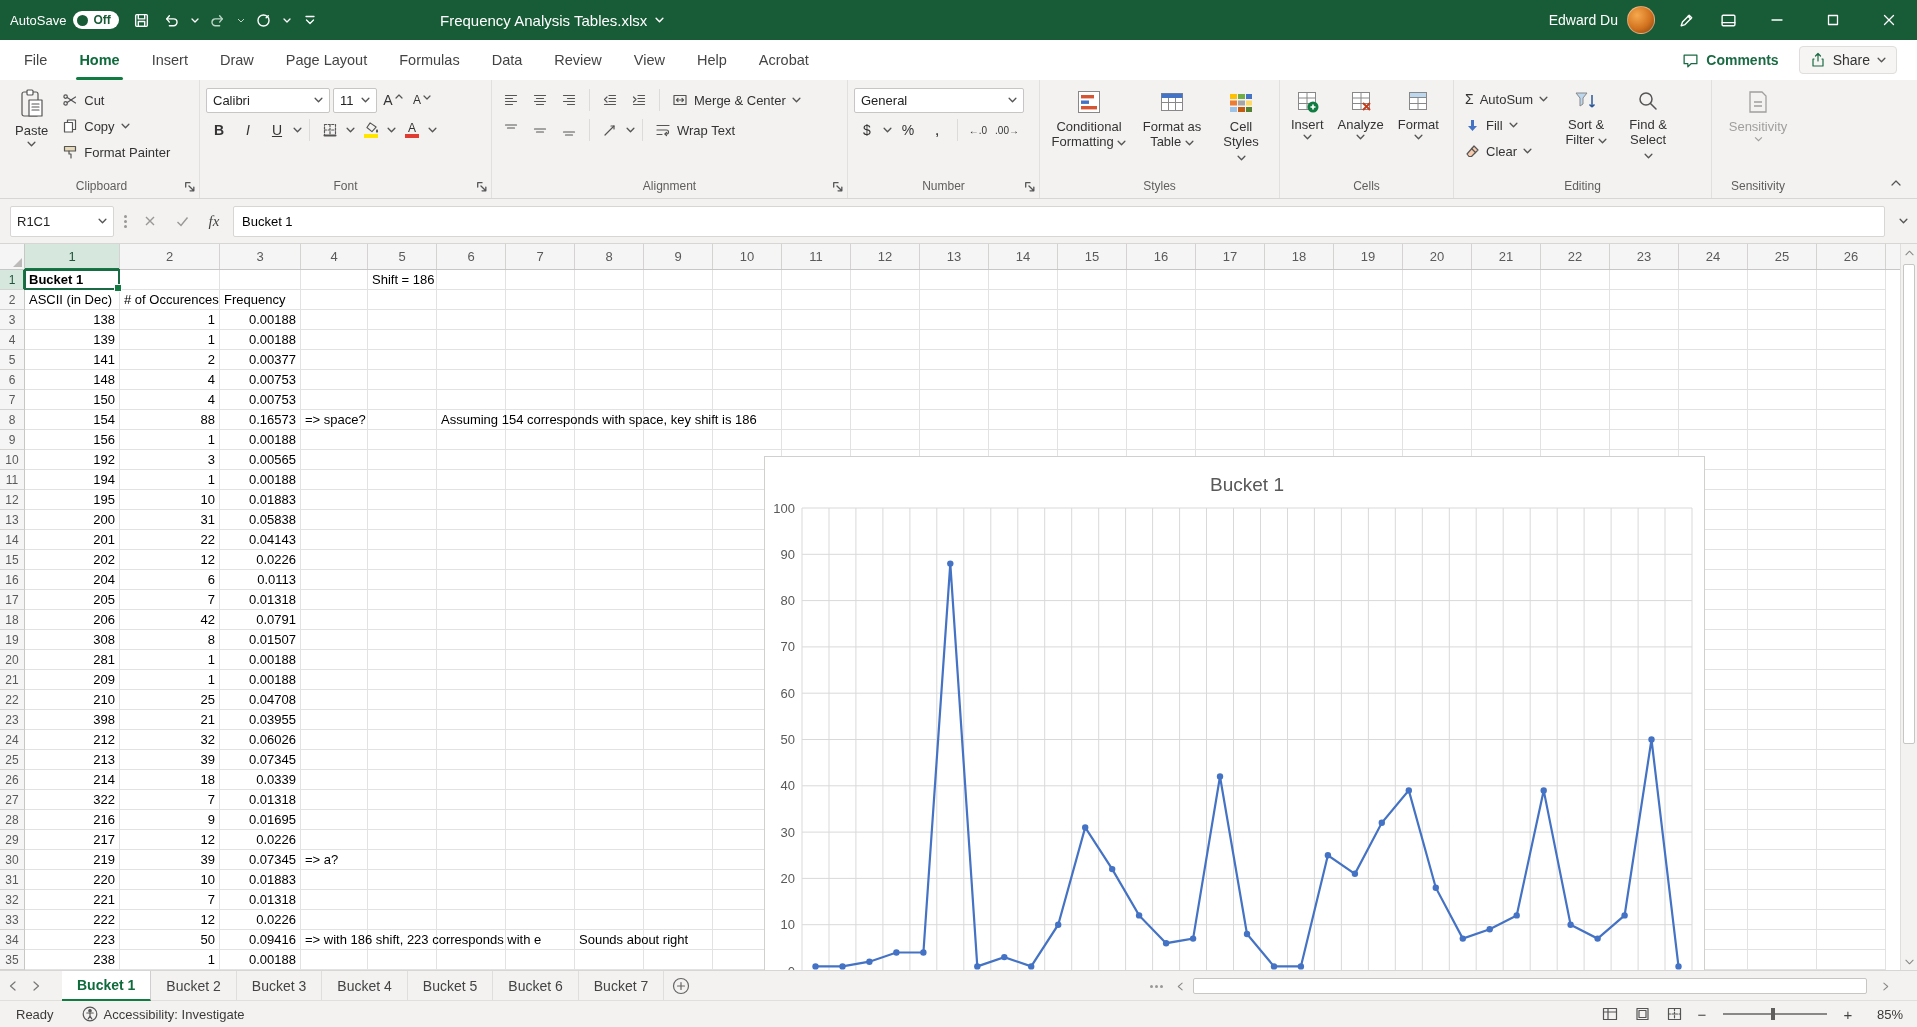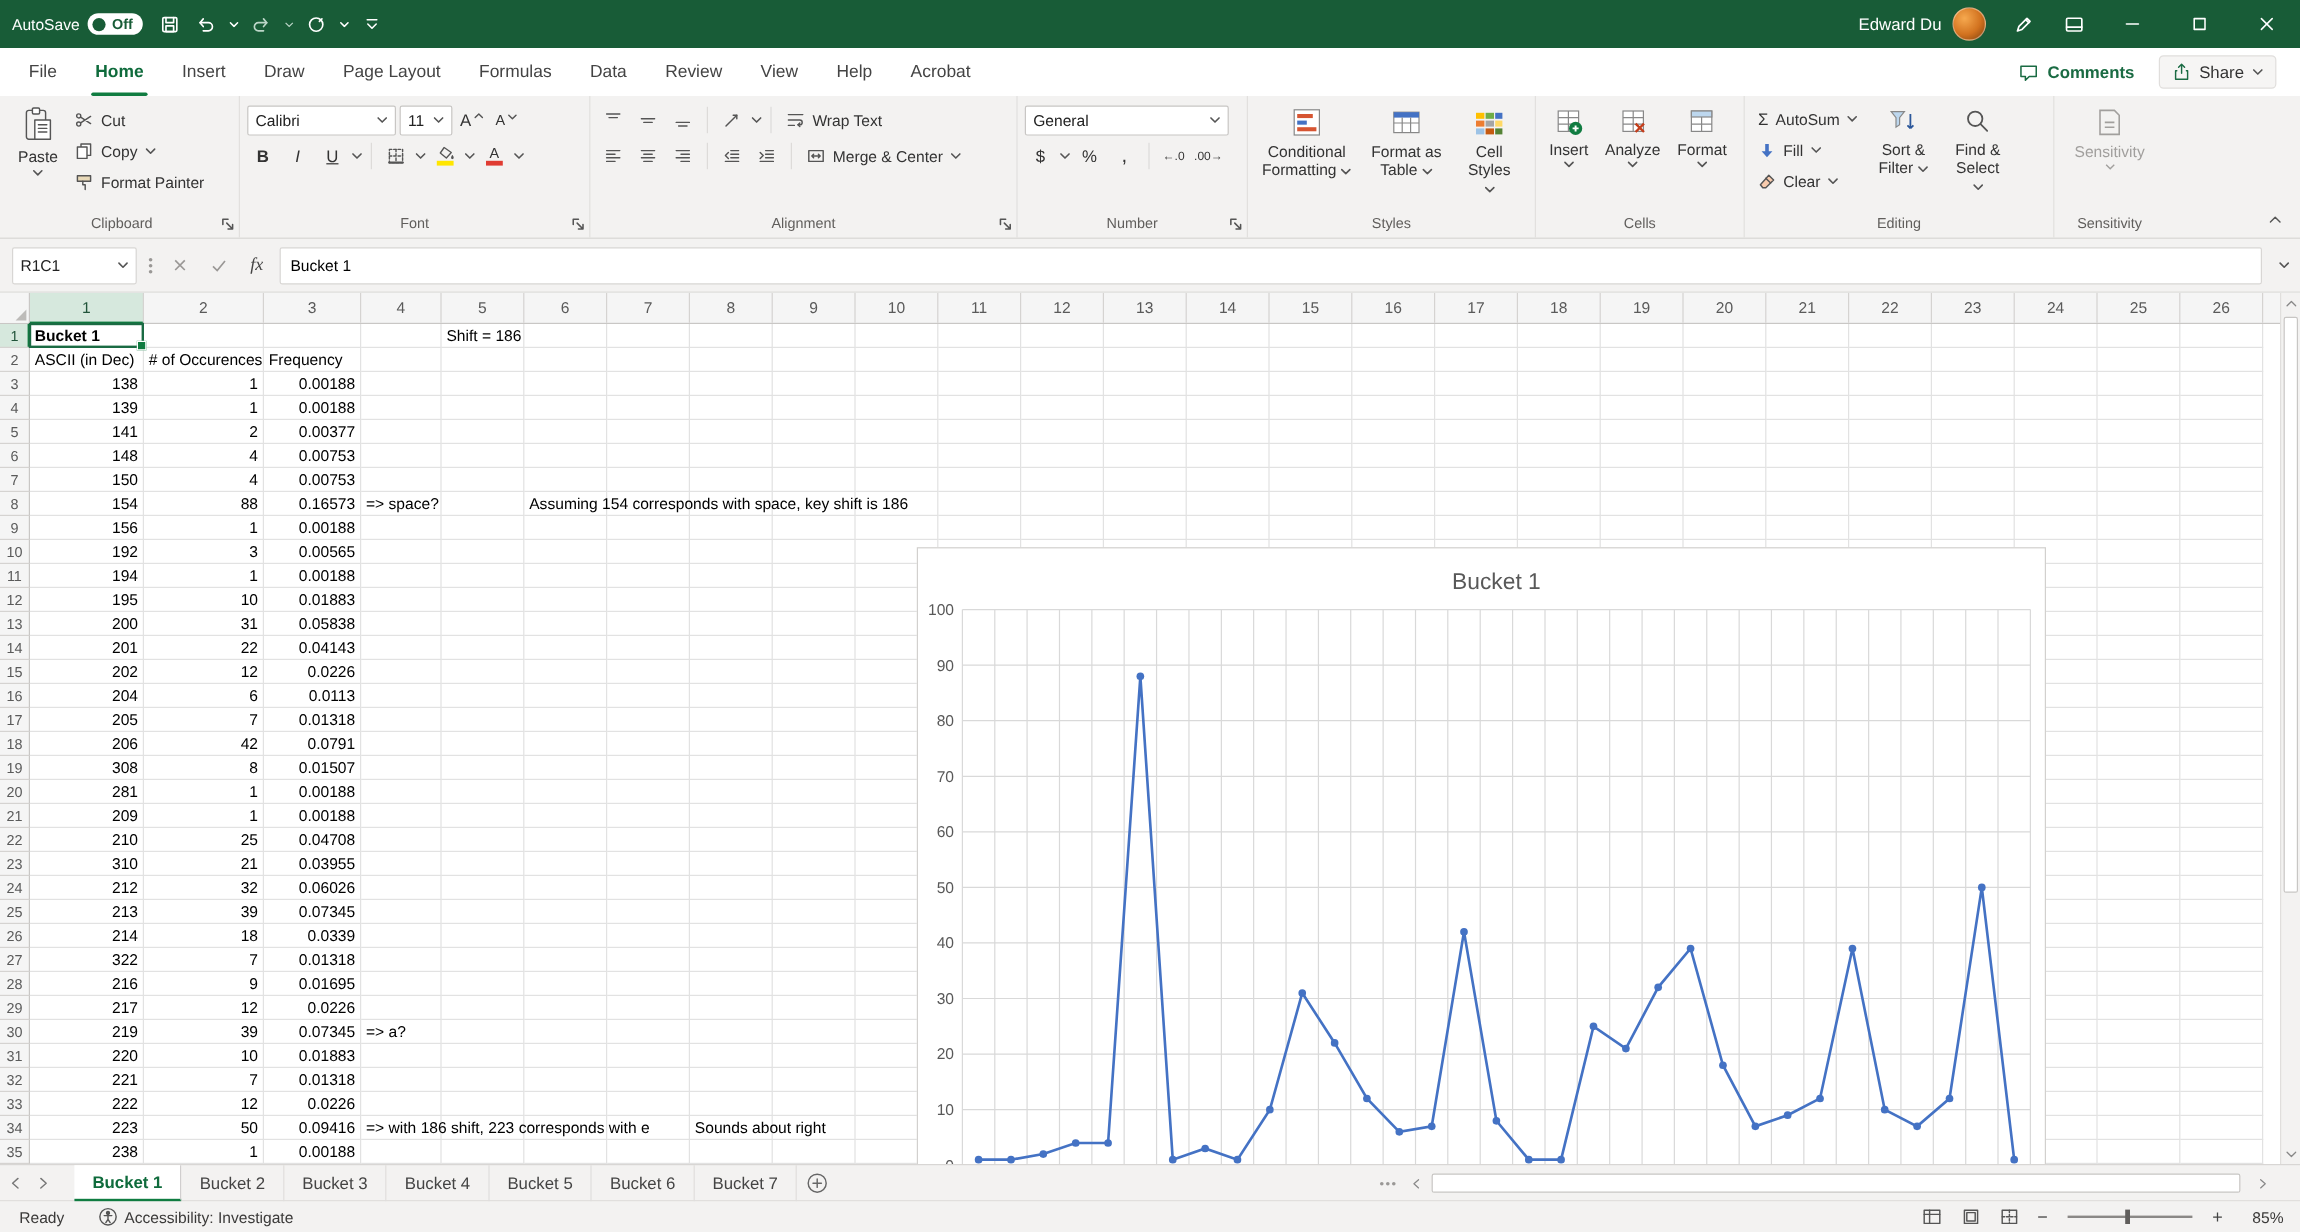--- a/index.html
+++ b/index.html
@@ -171,20 +171,26 @@
         </svg>
       </div>
     <div class="qbtn">
       <svg class="wic" width="12" height="10" viewBox="0 0 12 10">
           <path d="M2 1.5h8"></path>
           <path d="M2.5 5l3.5 3.5L9.5 5"></path>
         </svg>
     </div>
   </div>
 
+  <div class="doc-title">
+    <span>Frequency Analysis Tables.xlsx</span>
+    <svg class="wic" width="9" height="6" viewBox="0 0 8 5">
+        <path d="M1 1l3 3 3-3"></path>
+      </svg>
+  </div>
 
 
   <div class="tb-right">
     <div class="user">
       <span>Edward Du</span>
       <span class="avatar"></span>
     </div>
     <div class="tbicon">
       <svg class="wic" width="17" height="17" viewBox="0 0 16 16">
           <path d="M3 13l1.2-3.6 6.3-6.3 2.4 2.4-6.3 6.3z"></path>
@@ -374,20 +380,61 @@
         <path d="M2.5 2.5v4M2.5 2.5h4"></path>
         <path d="M5.5 5.5l4.5 4.5M10 6.5V10H6.5"></path>
       </svg>
   </div>
 
   <div class="rgroup" style="width:356px">
     <div class="fcol" style="flex:1">
       <div class="frow">
         <div class="iconbtn">
             <svg class="ic" width="16" height="16" viewBox="0 0 16 16">
+              <path d="M2.5 3.5h11M2.5 6.5h7M2.5 9.5h11M2.5 12.5h7"></path>
+            </svg>
+          </div>
+        <div class="iconbtn">
+            <svg class="ic" width="16" height="16" viewBox="0 0 16 16">
+              <path d="M2.5 3.5h11M4.5 6.5h7M2.5 9.5h11M4.5 12.5h7"></path>
+            </svg>
+          </div>
+        <div class="iconbtn">
+            <svg class="ic" width="16" height="16" viewBox="0 0 16 16">
+              <path d="M2.5 3.5h11M6.5 6.5h7M2.5 9.5h11M6.5 12.5h7"></path>
+            </svg>
+          </div>
+        <div class="vsep"></div>
+        <div class="iconbtn">
+            <svg class="ic" width="16" height="16" viewBox="0 0 16 16">
+              <path d="M7 3.5h6.5M7 6.5h6.5M7 9.5h6.5M2.5 12.5h11"></path>
+              <path d="M5 5L2.5 7.5 5 10"></path>
+            </svg>
+          </div>
+        <div class="iconbtn">
+            <svg class="ic" width="16" height="16" viewBox="0 0 16 16">
+              <path d="M7 3.5h6.5M7 6.5h6.5M7 9.5h6.5M2.5 12.5h11"></path>
+              <path d="M2.5 5L5 7.5 2.5 10"></path>
+            </svg>
+          </div>
+        <div class="vsep"></div>
+        <div class="smallbtn">
+          <svg class="ic" width="16" height="16" viewBox="0 0 16 16">
+              <rect x="2" y="3.5" width="12" height="9"></rect>
+              <path d="M4.5 8h7M6 6.5L4.5 8 6 9.5M10 6.5L11.5 8 10 9.5"></path>
+            </svg>
+          <span>Merge &amp; Center</span>
+          <svg class="ic chev8" viewBox="0 0 8 5">
+              <path d="M1 1l3 3 3-3"></path>
+            </svg>
+        </div>
+      </div>
+      <div class="frow">
+        <div class="iconbtn">
+            <svg class="ic" width="16" height="16" viewBox="0 0 16 16">
               <path d="M2.5 3h11M4.5 6h7"></path>
             </svg>
           </div>
         <div class="iconbtn">
             <svg class="ic" width="16" height="16" viewBox="0 0 16 16">
               <path d="M2.5 7h11M4.5 10h7"></path>
             </svg>
           </div>
         <div class="iconbtn">
             <svg class="ic" width="16" height="16" viewBox="0 0 16 16">
@@ -404,61 +451,20 @@
         <svg class="ic chev8" viewBox="0 0 8 5">
             <path d="M1 1l3 3 3-3"></path>
           </svg>
         <div class="vsep"></div>
         <div class="smallbtn">
           <svg class="ic" width="16" height="16" viewBox="0 0 16 16">
               <path d="M2 3.5h12M2 8h9.5a2 2 0 0 1 0 4H10"></path>
               <path d="M11.5 10.5L10 12l1.5 1.5M2 12.5h5"></path>
             </svg>
           <span>Wrap Text</span>
-        </div>
-      </div>
-      <div class="frow">
-        <div class="iconbtn">
-            <svg class="ic" width="16" height="16" viewBox="0 0 16 16">
-              <path d="M2.5 3.5h11M2.5 6.5h7M2.5 9.5h11M2.5 12.5h7"></path>
-            </svg>
-          </div>
-        <div class="iconbtn">
-            <svg class="ic" width="16" height="16" viewBox="0 0 16 16">
-              <path d="M2.5 3.5h11M4.5 6.5h7M2.5 9.5h11M4.5 12.5h7"></path>
-            </svg>
-          </div>
-        <div class="iconbtn">
-            <svg class="ic" width="16" height="16" viewBox="0 0 16 16">
-              <path d="M2.5 3.5h11M6.5 6.5h7M2.5 9.5h11M6.5 12.5h7"></path>
-            </svg>
-          </div>
-        <div class="vsep"></div>
-        <div class="iconbtn">
-            <svg class="ic" width="16" height="16" viewBox="0 0 16 16">
-              <path d="M7 3.5h6.5M7 6.5h6.5M7 9.5h6.5M2.5 12.5h11"></path>
-              <path d="M5 5L2.5 7.5 5 10"></path>
-            </svg>
-          </div>
-        <div class="iconbtn">
-            <svg class="ic" width="16" height="16" viewBox="0 0 16 16">
-              <path d="M7 3.5h6.5M7 6.5h6.5M7 9.5h6.5M2.5 12.5h11"></path>
-              <path d="M2.5 5L5 7.5 2.5 10"></path>
-            </svg>
-          </div>
-        <div class="vsep"></div>
-        <div class="smallbtn">
-          <svg class="ic" width="16" height="16" viewBox="0 0 16 16">
-              <rect x="2" y="3.5" width="12" height="9"></rect>
-              <path d="M4.5 8h7M6 6.5L4.5 8 6 9.5M10 6.5L11.5 8 10 9.5"></path>
-            </svg>
-          <span>Merge &amp; Center</span>
-          <svg class="ic chev8" viewBox="0 0 8 5">
-              <path d="M1 1l3 3 3-3"></path>
-            </svg>
         </div>
       </div>
     </div>
     <div class="rg-label">Alignment</div>
     <svg class="ic launcher" viewBox="0 0 12 12">
         <path d="M2.5 2.5v4M2.5 2.5h4"></path>
         <path d="M5.5 5.5l4.5 4.5M10 6.5V10H6.5"></path>
       </svg>
   </div>
 
@@ -1494,21 +1500,21 @@
         <div class="cell" style="width: 69px;"></div>
         <div class="cell" style="width: 69px;"></div>
         <div class="cell" style="width: 69px;"></div>
         <div class="cell" style="width: 69px;"></div>
         <div class="cell" style="width: 69px;"></div>
         <div class="cell" style="width: 69px;"></div>
       </div>
       <div class="grow">
         <div class="rowhdr">23</div>
         <div class="cell" style="width: 95px;">
-          <span class="txt r">310</span>
+          <span class="txt r">398</span>
         </div>
         <div class="cell" style="width: 100px;">
           <span class="txt r">21</span>
         </div>
         <div class="cell" style="width: 81px;">
           <span class="txt r">0.03955</span>
         </div>
         <div class="cell" style="width: 67px;"></div>
         <div class="cell" style="width: 69px;"></div>
         <div class="cell" style="width: 69px;"></div>

